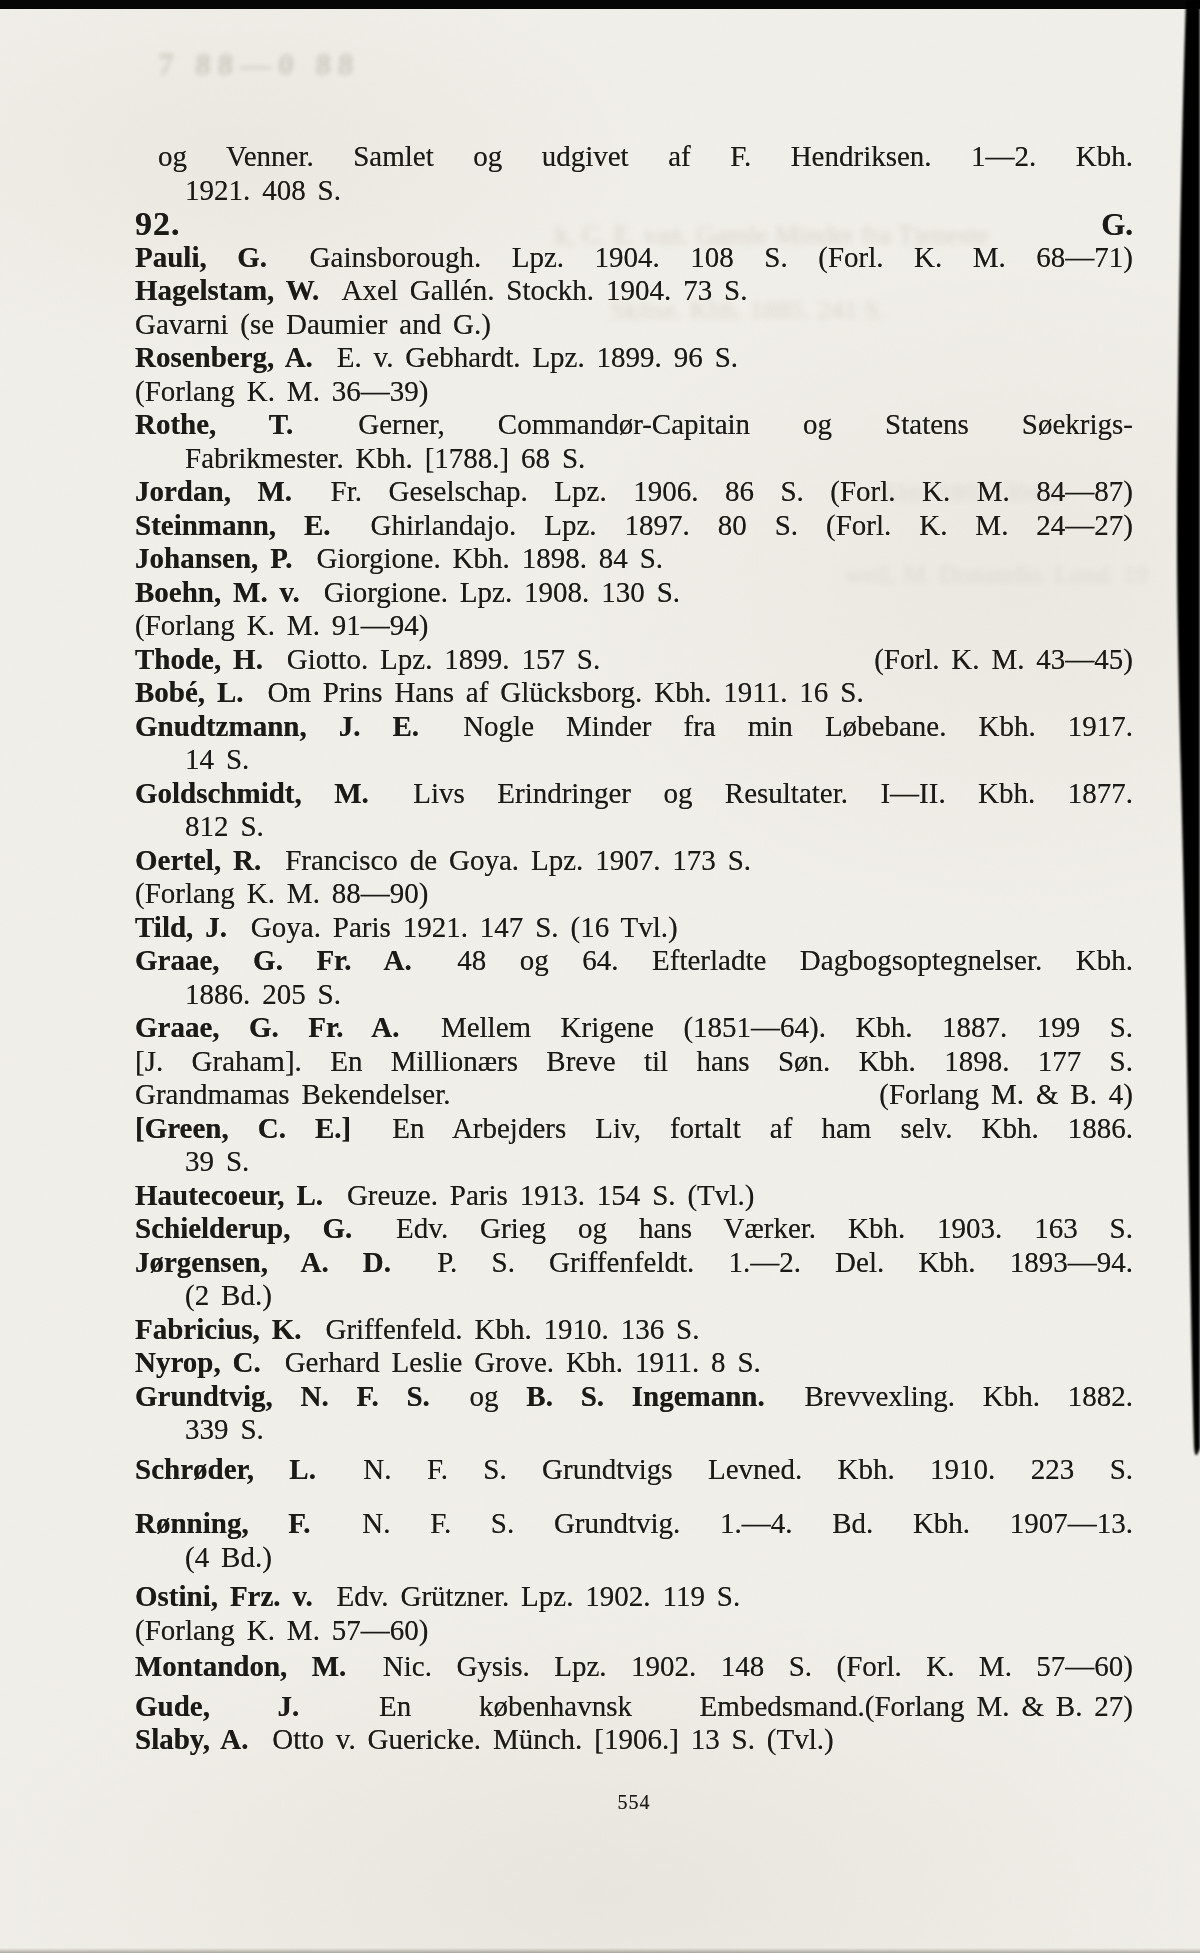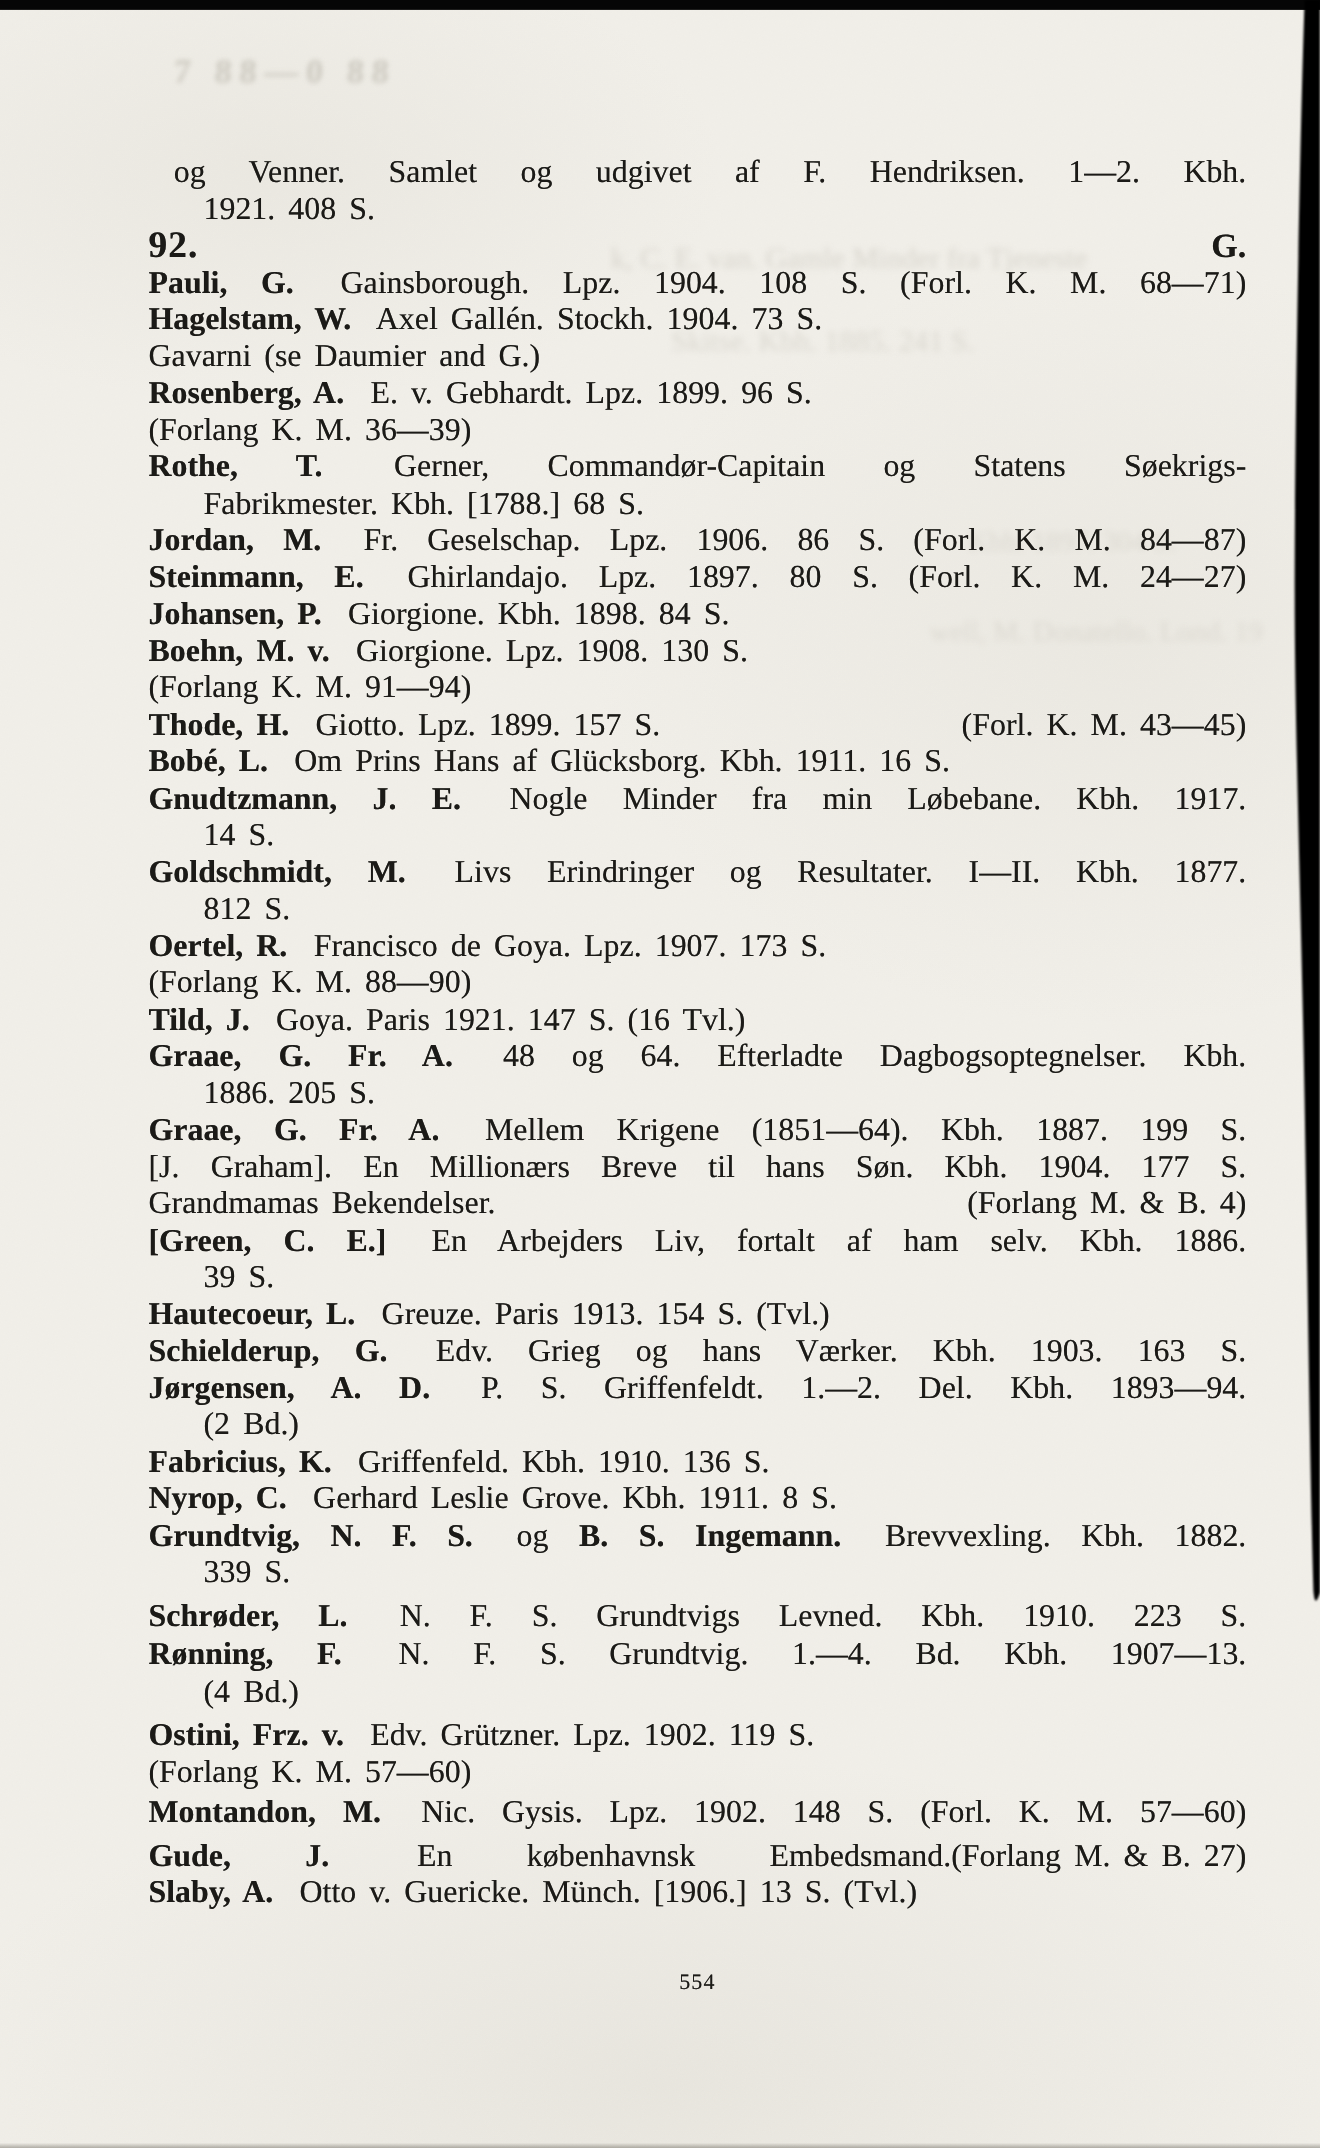--- a/index.html
+++ b/index.html
@@ -33,21 +33,21 @@
   .line.hang{padding-left:50px;}
   .line.cont{padding-left:23px;}
   .line.between{display:flex;justify-content:space-between;align-items:baseline;gap:20px;}
   .b{font-weight:700;}
   .b.seg{margin-right:12px;}
   .num{font-size:34px;letter-spacing:1px;}
   .cap{font-size:31px;}
   .fr{float:right;}
   .mtA{margin-top:3px;}
   .mtB{margin-top:6px;}
-  .mtC{margin-top:2px;}
+  .mtC{margin-top:21px;}
 
   .page-number{
     position:absolute;left:135px;top:1791px;width:998px;
     text-align:center;font-size:20px;letter-spacing:1px;
     text-shadow:0 0 0.6px rgba(25,24,20,0.6);
   }
 
   .ghost{position:absolute;color:#b7b3a8;pointer-events:none;white-space:nowrap;}
   .g0{left:158px;top:47px;font-size:31px;font-weight:700;letter-spacing:7px;
       filter:blur(2.5px);opacity:.62;transform:skewX(-3deg);}
@@ -100,21 +100,21 @@
         <div class="line justify"><span class="b seg">Gnudtzmann, J. E.</span> <span>Nogle Minder fra min Løbebane. Kbh. 1917.</span></div>
         <div class="line hang"><span>14 S.</span></div>
         <div class="line justify"><span class="b seg">Goldschmidt, M.</span> <span>Livs Erindringer og Resultater. I—II. Kbh. 1877.</span></div>
         <div class="line hang"><span>812 S.</span></div>
         <div class="line"><span class="b seg">Oertel, R.</span> <span>Francisco de Goya. Lpz. 1907. 173 S.</span></div>
         <div class="line right"><span>(Forlang K. M. 88—90)</span></div>
         <div class="line"><span class="b seg">Tild, J.</span> <span>Goya. Paris 1921. 147 S. (16 Tvl.)</span></div>
         <div class="line justify"><span class="b seg">Graae, G. Fr. A.</span> <span>48 og 64. Efterladte Dagbogsoptegnelser. Kbh.</span></div>
         <div class="line hang"><span>1886. 205 S.</span></div>
         <div class="line justify"><span class="b seg">Graae, G. Fr. A.</span> <span>Mellem Krigene (1851—64). Kbh. 1887. 199 S.</span></div>
-        <div class="line justify"><span>[J. Graham]. En Millionærs Breve til hans Søn. Kbh. 1904. 177 S.</span></div>
+        <div class="line justify"><span>[J. Graham]. En Millionærs Breve til hans Søn. Kbh. 1898. 177 S.</span></div>
         <div class="line"><span class="fr">(Forlang M. &amp; B. 4)</span><span>Grandmamas Bekendelser.</span> </div>
         <div class="line justify"><span class="b seg">[Green, C. E.]</span> <span>En Arbejders Liv, fortalt af ham selv. Kbh. 1886.</span></div>
         <div class="line hang"><span>39 S.</span></div>
         <div class="line"><span class="b seg">Hautecoeur, L.</span> <span>Greuze. Paris 1913. 154 S. (Tvl.)</span></div>
         <div class="line justify"><span class="b seg">Schielderup, G.</span> <span>Edv. Grieg og hans Værker. Kbh. 1903. 163 S.</span></div>
         <div class="line justify"><span class="b seg">Jørgensen, A. D.</span> <span>P. S. Griffenfeldt. 1.—2. Del. Kbh. 1893—94.</span></div>
         <div class="line hang"><span>(2 Bd.)</span></div>
         <div class="line"><span class="b seg">Fabricius, K.</span> <span>Griffenfeld. Kbh. 1910. 136 S.</span></div>
         <div class="line"><span class="b seg">Nyrop, C.</span> <span>Gerhard Leslie Grove. Kbh. 1911. 8 S.</span></div>
         <div class="line justify"><span class="b seg">Grundtvig, N. F. S.</span> <span>og</span> <span class="b seg">B. S. Ingemann.</span> <span>Brevvexling. Kbh. 1882.</span></div>

